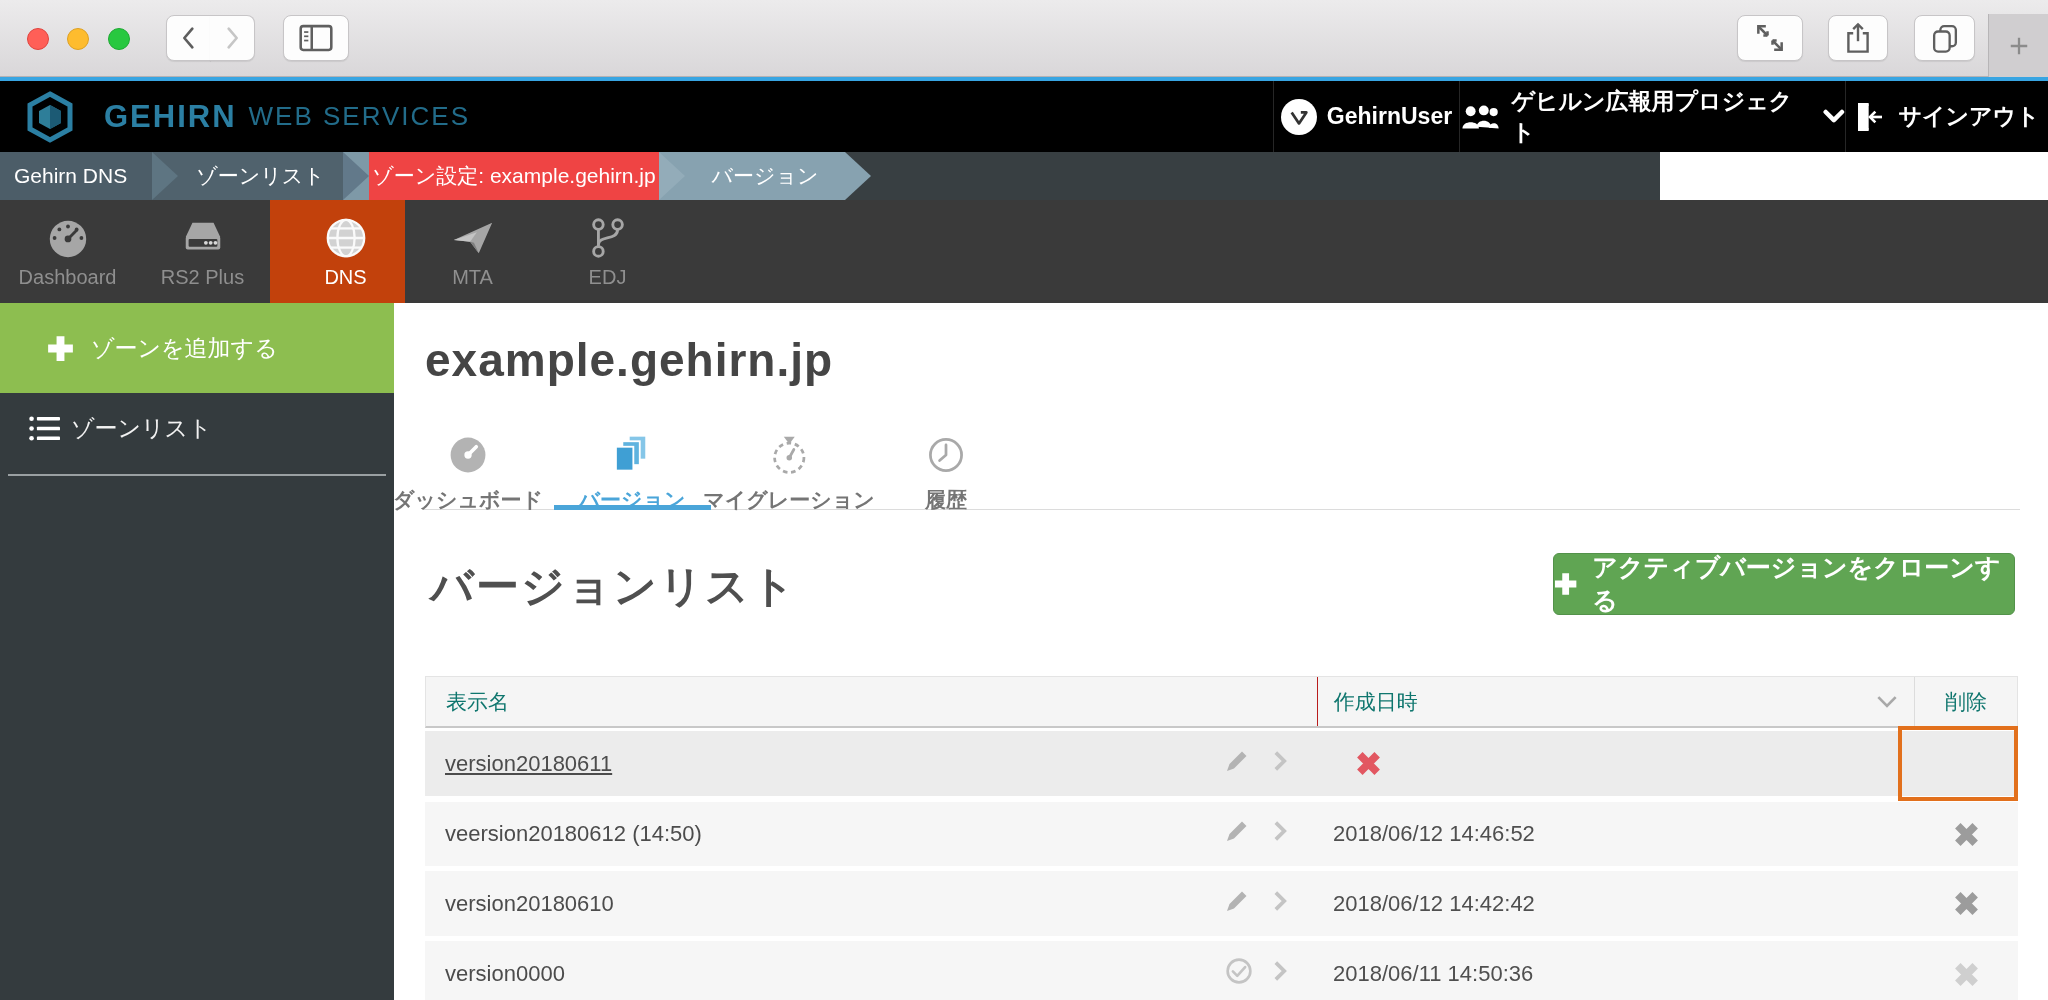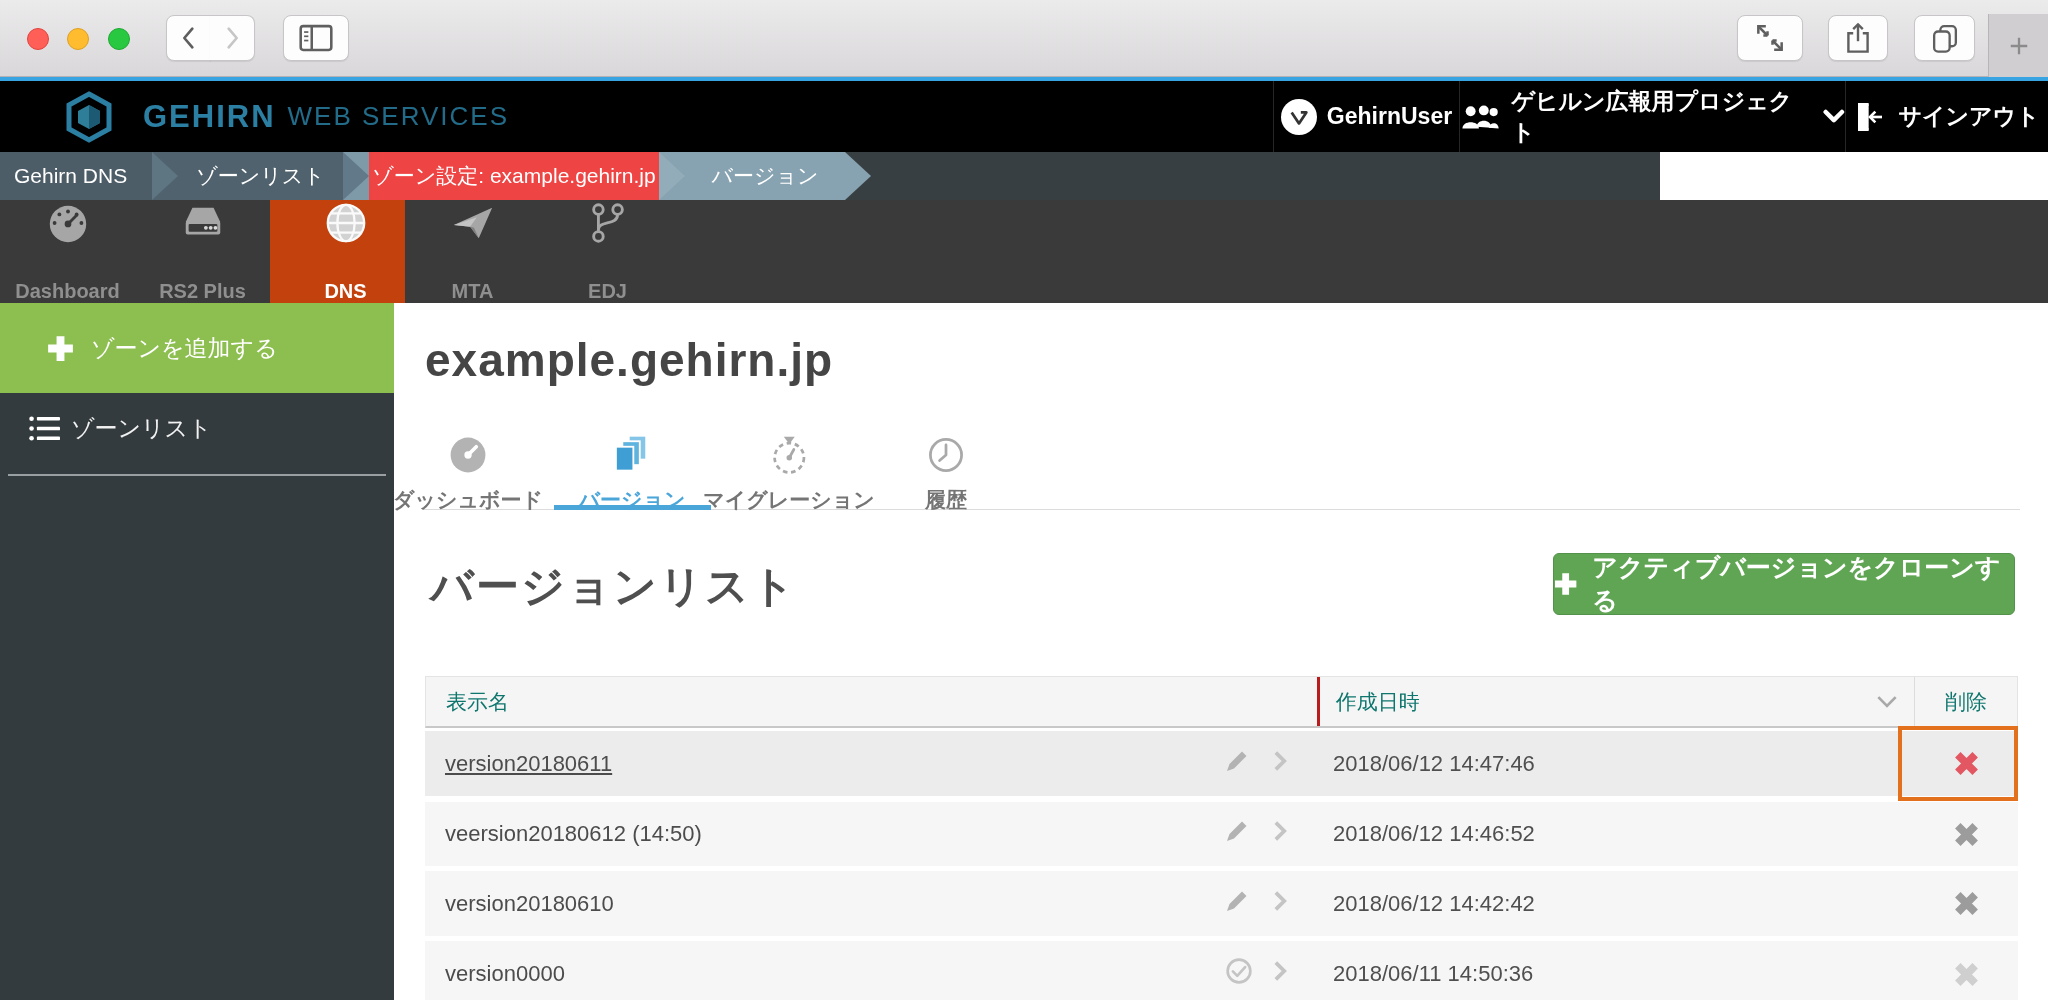--- a/index.html
+++ b/index.html
@@ -27,21 +27,21 @@
   .btn-share { left:1828px; width:60px; }
   .btn-tabs  { left:1914px; width:61px; }
   #newtab-strip { left:1988px; top:14px; width:60px; height:63px; background:#d0ced0;
     border-left:1px solid #b7b5b7; display:flex; align-items:center; justify-content:center; }
 
   
   #accent { left:0; top:77px; width:2048px; height:4px; background:#38a5e2; }
 
   
   #appheader { left:0; top:81px; width:2048px; height:71px; background:#000;
-    display:flex; align-items:center;padding-left:39px; }
+    display:flex; align-items:center; }
   #brand { display:flex; align-items:center; margin-left:26px; }
   #brand svg { display:block; }
   .brand-name { color:#2b7fa3; font-size:31px; font-weight:bold; letter-spacing:2px; margin-left:30px; }
   .brand-suffix { color:#226c8a; font-size:26px; letter-spacing:2px; margin-left:12px; }
   #header-right { position:absolute; right:0; top:0; height:71px; display:flex; }
   .hdr-sec { height:71px; display:flex; align-items:center; justify-content:center;
     border-left:1px solid #262626; color:#fff; }
   .hdr-sec .lbl { font-size:23px; font-weight:bold; color:#fff; }
   #sec-project { width:386px; gap:12px; }
   #sec-user { width:186px; gap:10px; }
@@ -61,21 +61,21 @@
   .wedge span { display:block; width:26px; height:48px;
     clip-path:polygon(0 0,100% 50%,0 100%); }
   .wedge-12 { background:#50626d; } .wedge-12 span { background:#5e7582; }
   .wedge-23 { background:#7e99a7; } .wedge-23 span { background:#62798a; }
   .wedge-34 { background:#87a2b0; } .wedge-34 span { background:#93acb9; }
   .wedge-end { background:transparent; } .wedge-end span { background:#87a2b0; }
 
   
   #toolbar { left:0; top:200px; width:2048px; height:103px; background:#3a3a3a; display:flex; }
   .svc { width:135px; height:103px; display:flex; flex-direction:column;
-    align-items:center; justify-content:space-between; gap:5px;font-weight:bold; }
+    align-items:center; justify-content:center; gap:5px; }
   .svc .svc-label { font-size:20px; color:#8f8f8f; }
   .svc.active { background:#c2410c;padding-left:16px; }
   .svc.active .svc-label { color:#fff; }
 
   
   #sidebar { left:0; top:303px; width:394px; height:697px; background:#343b3e; }
   #add-zone-btn { position:absolute; left:0; top:0; width:394px; height:90px;
     background:#8dbe50; display:flex; align-items:center; padding-left:47px; gap:17px;
     cursor:pointer; }
   #add-zone-btn .lbl { color:#fff; font-size:23px; }
@@ -102,21 +102,21 @@
     align-items:center; justify-content:center; gap:15px; cursor:pointer; }
   #clone-btn .lbl { color:#fff; font-size:25px; font-weight:bold; }
 
   
   #version-table { position:absolute; left:31px; top:373px; width:1593px; }
   .thead { display:flex; height:52px; background:#f5f5f5; border:1px solid #e4e4e4;
     border-bottom:2px solid #c8c8c8; align-items:center; }
   .th { font-size:21px; font-weight:normal; color:#0f766e; height:100%;
     display:flex; align-items:center; }
   .col-name { width:892px; padding-left:20px; }
-  .col-created { width:598px; padding-left:16px; border-left:3px solid #b91c1c; }
+  .col-created { width:598px; padding-left:16px; border-left:1px solid #b91c1c; }
   .th.col-created { justify-content:space-between; padding-right:16px; }
   .col-delete { width:103px; border-left:1px solid #dcdcdc; justify-content:center; }
   .trow { display:flex; align-items:center; background:#f6f6f6; position:relative; }
   .trow.hl { background:#ececec; }
   .r1{ margin-top:3px; height:65px; } .r2{ margin-top:6px; height:64px; }
   .r3{ margin-top:5px; height:65px; } .r4{ margin-top:5px; height:66px; }
   .td { height:100%; display:flex; align-items:center; font-size:22px; color:#4c4c4c; }
   .td.col-created { border-left:none; color:#4f4f4f; }
   .td.col-delete { border-left:none; justify-content:center; cursor:pointer; }
   .td.col-name { position:relative; }
@@ -402,21 +402,20 @@
     <div class="trow hl r1">
       <div class="td col-name">
         <span class="vname u">version20180611</span>
         <span class="row-icon-pencil"><svg width="24" height="24" viewBox="0 0 24 24" fill="#b3b3b3">
               <path d="M2 22 l2.5 -7 L17 2.5 l4.5 4.5 L9 19.5 z"></path>
             </svg></span>
         <span class="row-icon-chevron"><svg width="15" height="24" viewBox="0 0 16 24" fill="none" stroke="#c4c4c4" stroke-width="4">
               <path d="M3 3 l9 9 -9 9"></path>
             </svg></span>
       </div>
-      <div class="td col-created">2018/06/12 14:47:46</div>
       <div class="td col-delete">
         <svg class="x-red" width="27" height="27" viewBox="0 0 28 28" fill="none">
             <path d="M5 5 L23 23 M23 5 L5 23" stroke-width="8"></path>
           </svg>
       </div>
       <div id="orange-box"></div>
     </div>
 
     <div class="trow r2">
       <div class="td col-name">

